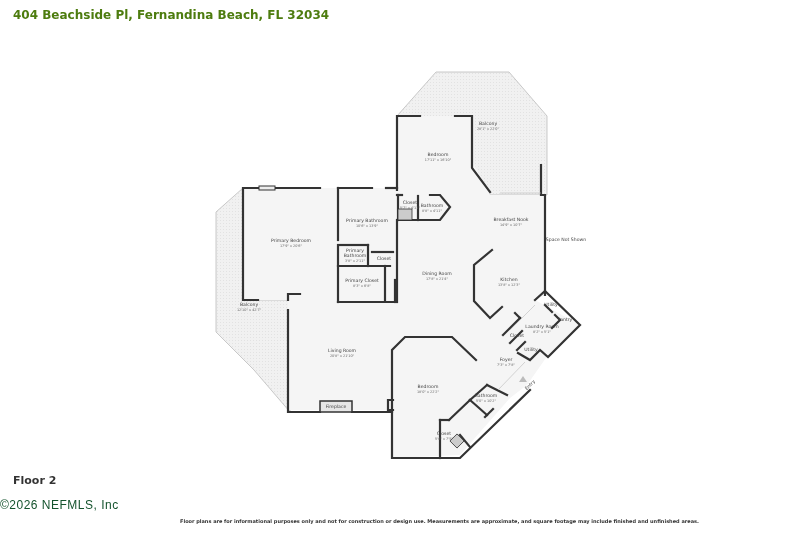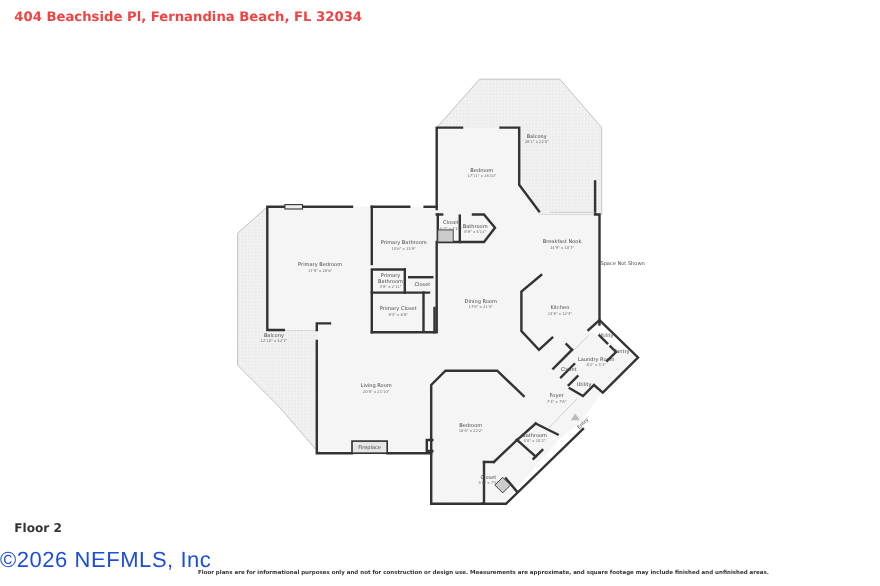--- a/index.html
+++ b/index.html
@@ -1,19 +1,19 @@
 <!DOCTYPE html>
 <html><head>
 <meta charset="utf-8">
 <style>
   html, body { margin:0; padding:0; background:#ffffff; }
   body { width:800px; height:533px; position:relative; overflow:hidden; font-family:"DejaVu Sans", sans-serif; }
-  .address { position:absolute; left:13px; top:8px; font-size:12px; font-weight:bold; color:#ef4444; }
+  .address { position:absolute; left:13px; top:8px; font-size:12px; font-weight:bold; color:#4d7c0f; }
   .floor-label { position:absolute; left:13px; top:474px; font-size:11px; font-weight:bold; color:#333; }
-  .watermark { position:absolute; left:0px; top:498px; font-size:20px; color:#1d4ed8; font-family:"Liberation Sans", sans-serif; letter-spacing:0.5px; }
+  .watermark { position:absolute; left:0px; top:498px; font-size:12px; color:#14532d; font-family:"Liberation Sans", sans-serif; letter-spacing:0.5px; }
   .disclaimer { position:absolute; left:180px; top:518px; font-size:5px; font-weight:bold; color:#333; white-space:nowrap; }
   svg.plan { position:absolute; left:0; top:0; }
   .rl { font-size:4.6px; fill:#444; text-anchor:middle; font-family:"DejaVu Sans", sans-serif; }
   .rd { font-size:3.4px; fill:#666; text-anchor:middle; font-family:"DejaVu Sans", sans-serif; }
   .wall { stroke:#333; stroke-width:2.2; fill:none; stroke-linecap:square; }
   .thin { stroke:#bbb; stroke-width:0.6; fill:none; }
 </style>
 </head>
 <body>
 

